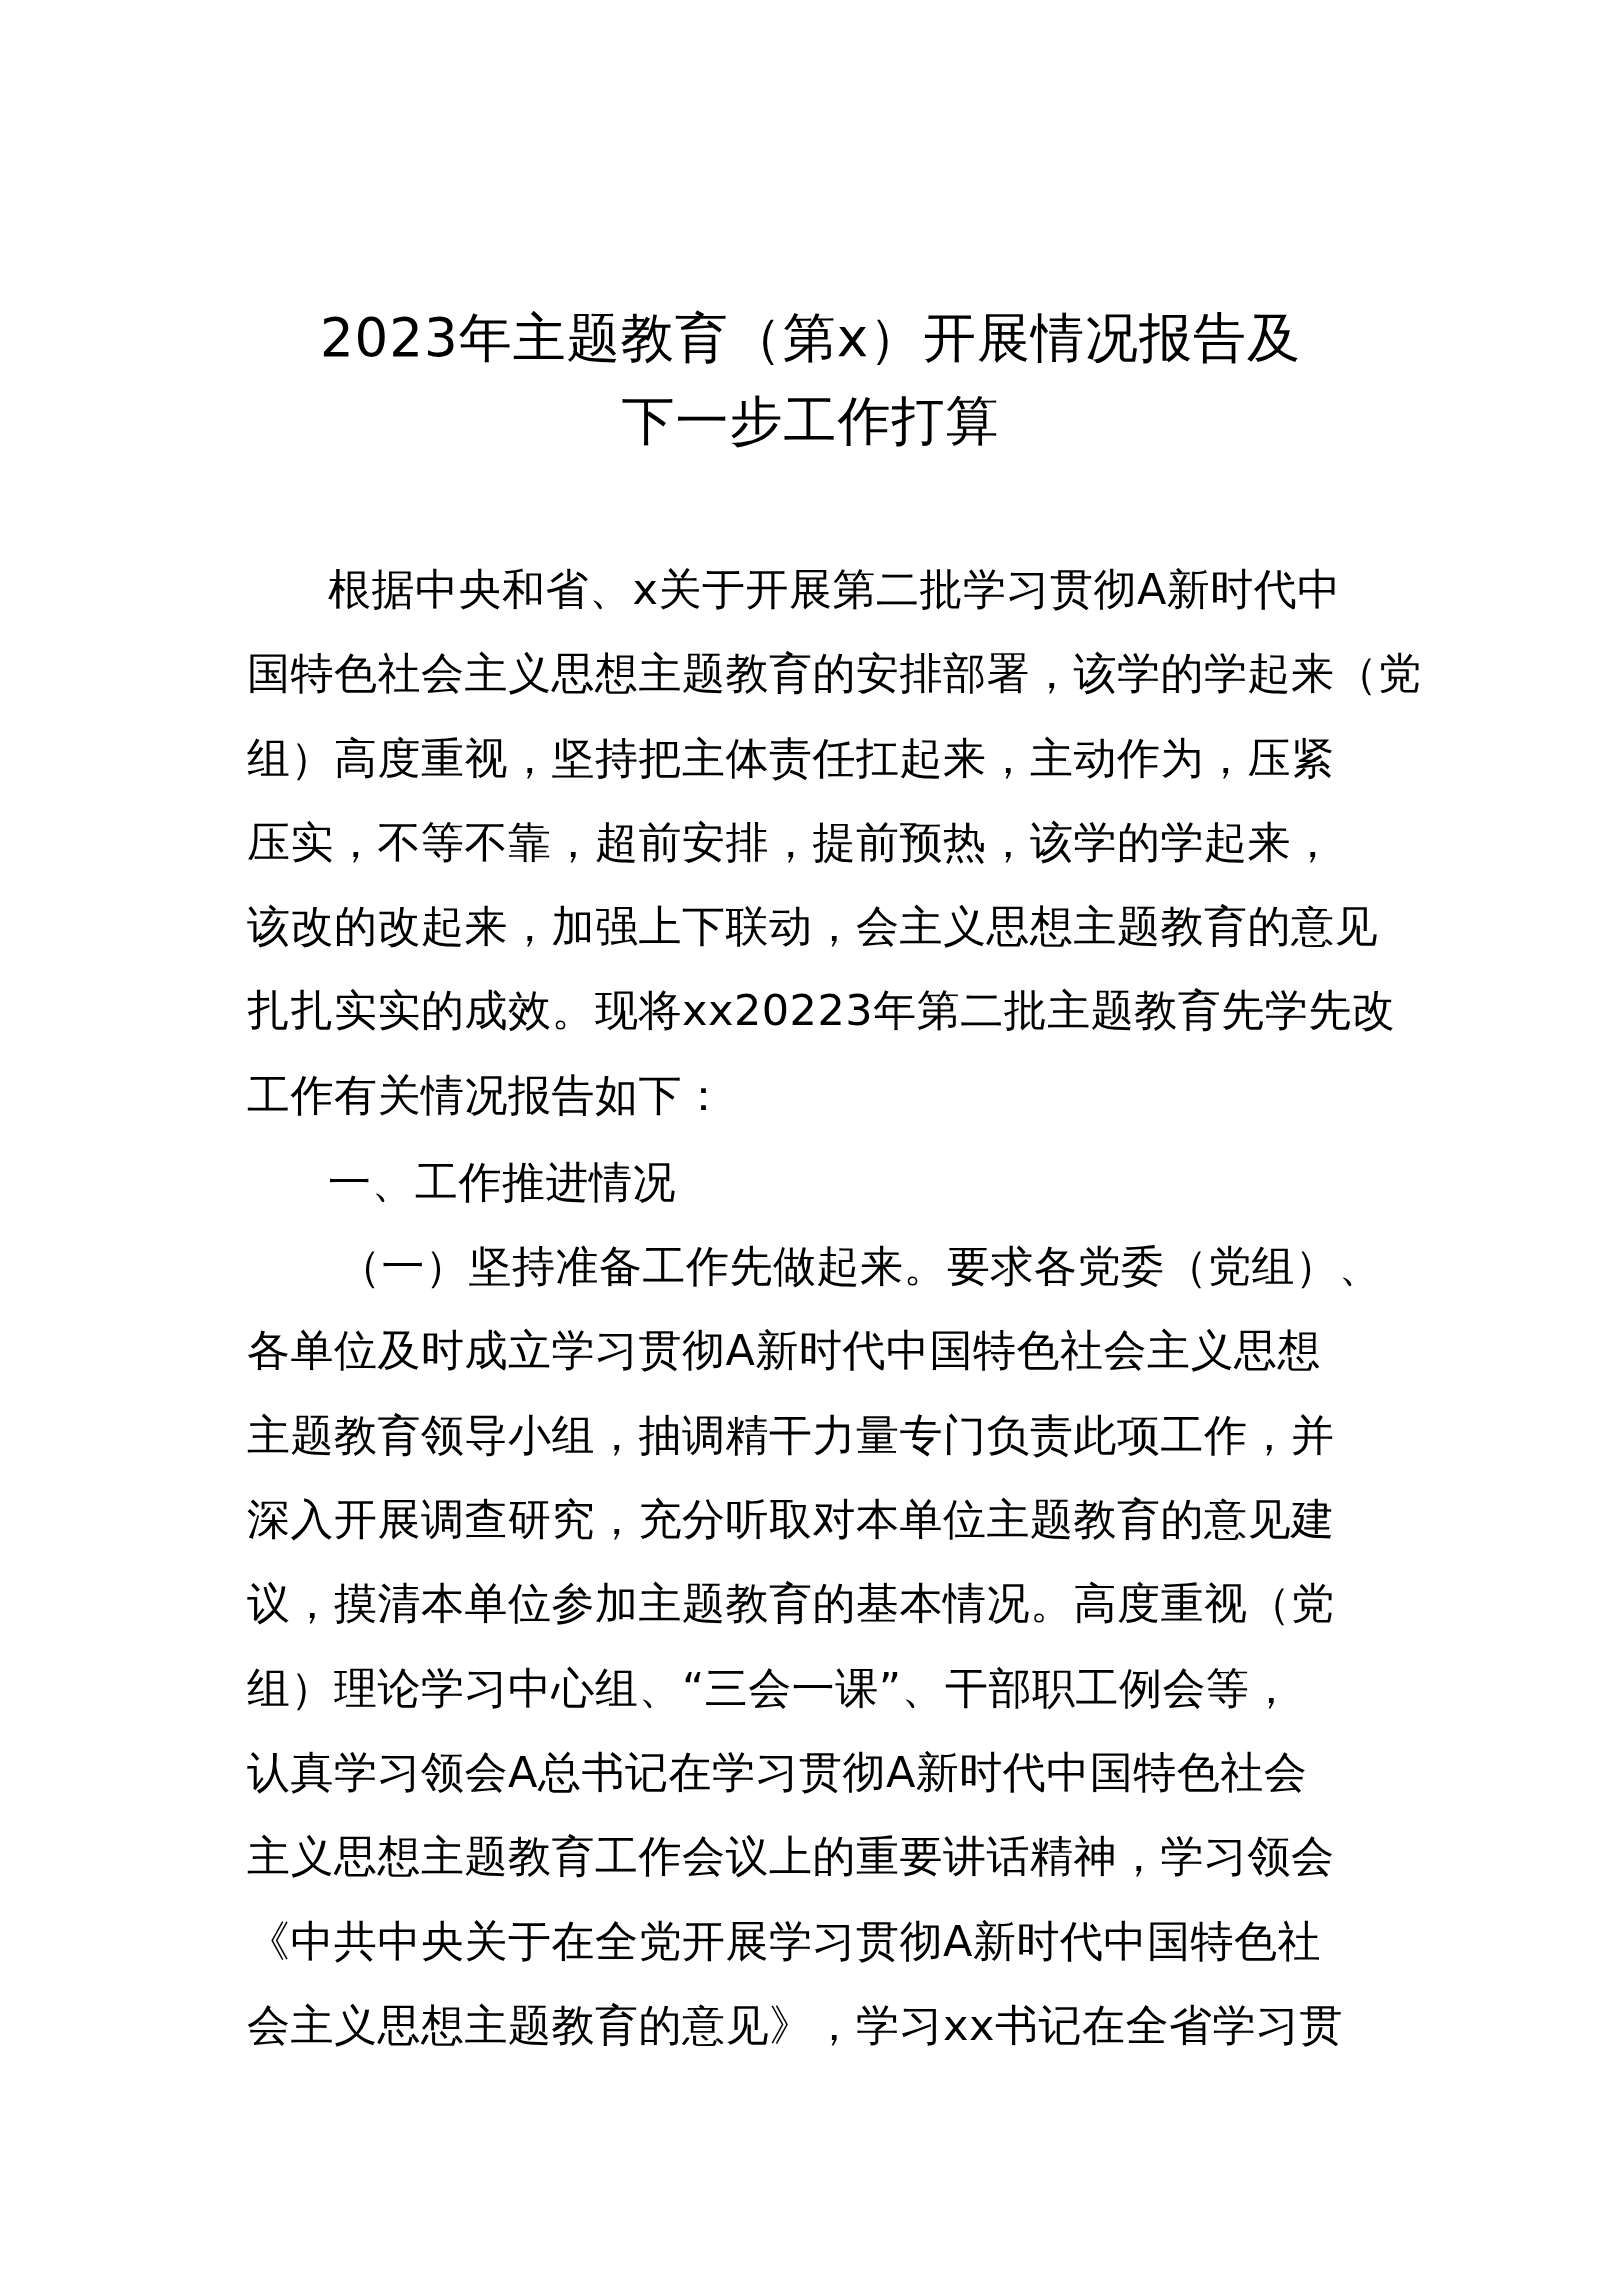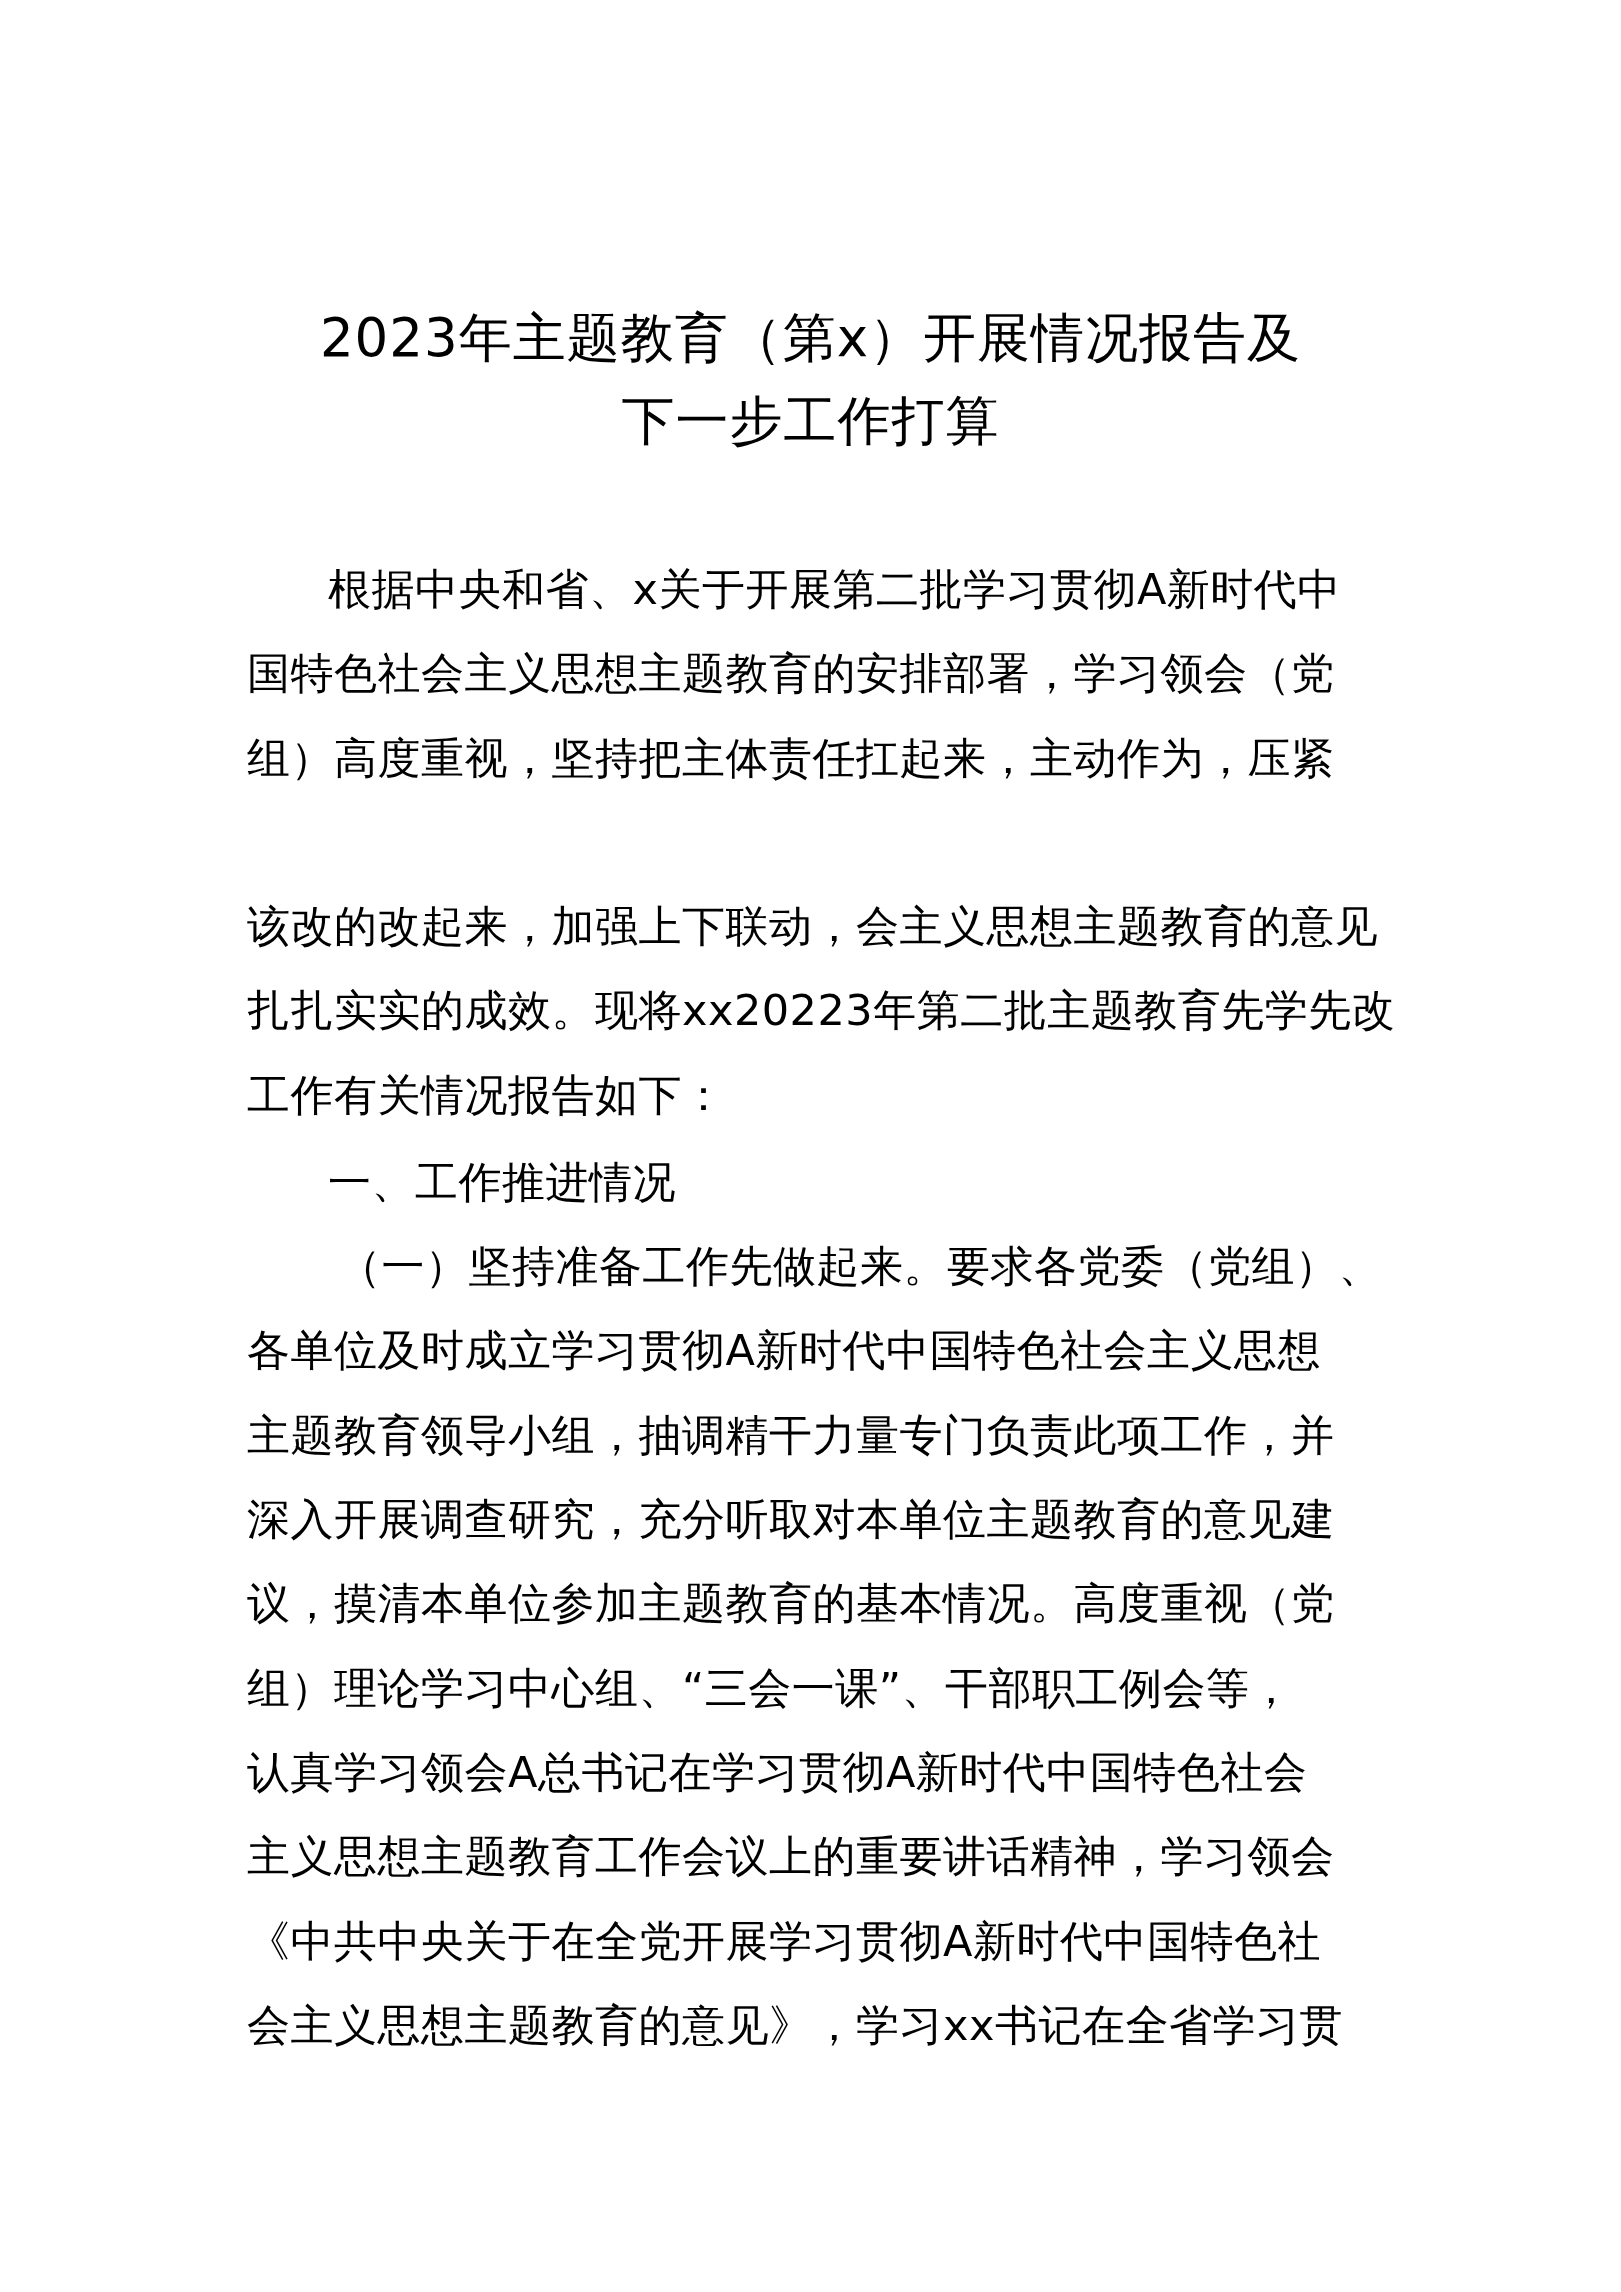--- a/index.html
+++ b/index.html
@@ -46,22 +46,23 @@
     }
   </style>
 </head>
 <body>
 
 <div class="page">
   <div class="title title-line-1">2023年主题教育（第x）开展情况报告及</div>
   <div class="title title-line-2">下一步工作打算</div>
 
   <div class="line" style="top:547px; left:328px;">根据中央和省、x关于开展第二批学习贯彻A新时代中</div>
-  <div class="line" style="top:631px;">国特色社会主义思想主题教育的安排部署，学习领会（党</div>
+  <div class="line" style="top:631px;">国特色社会主义思想主题教育的安排部署，该学的学起来（党</div>
   <div class="line" style="top:716px;">组）高度重视，坚持把主体责任扛起来，主动作为，压紧</div>
+  <div class="line" style="top:800px;">压实，不等不靠，超前安排，提前预热，该学的学起来，</div>
   <div class="line" style="top:884px;">该改的改起来，加强上下联动，会主义思想主题教育的意见</div>
   <div class="line" style="top:968px;">扎扎实实的成效。现将xx20223年第二批主题教育先学先改</div>
   <div class="line" style="top:1053px;">工作有关情况报告如下：</div>
 
   <div class="line" style="top:1140px; left:328px;">一、工作推进情况</div>
 
   <div class="line" style="top:1224px; left:338px;">（一）坚持准备工作先做起来。要求各党委（党组）、</div>
   <div class="line" style="top:1308px;">各单位及时成立学习贯彻A新时代中国特色社会主义思想</div>
   <div class="line" style="top:1393px;">主题教育领导小组，抽调精干力量专门负责此项工作，并</div>
   <div class="line" style="top:1477px;">深入开展调查研究，充分听取对本单位主题教育的意见建</div>

